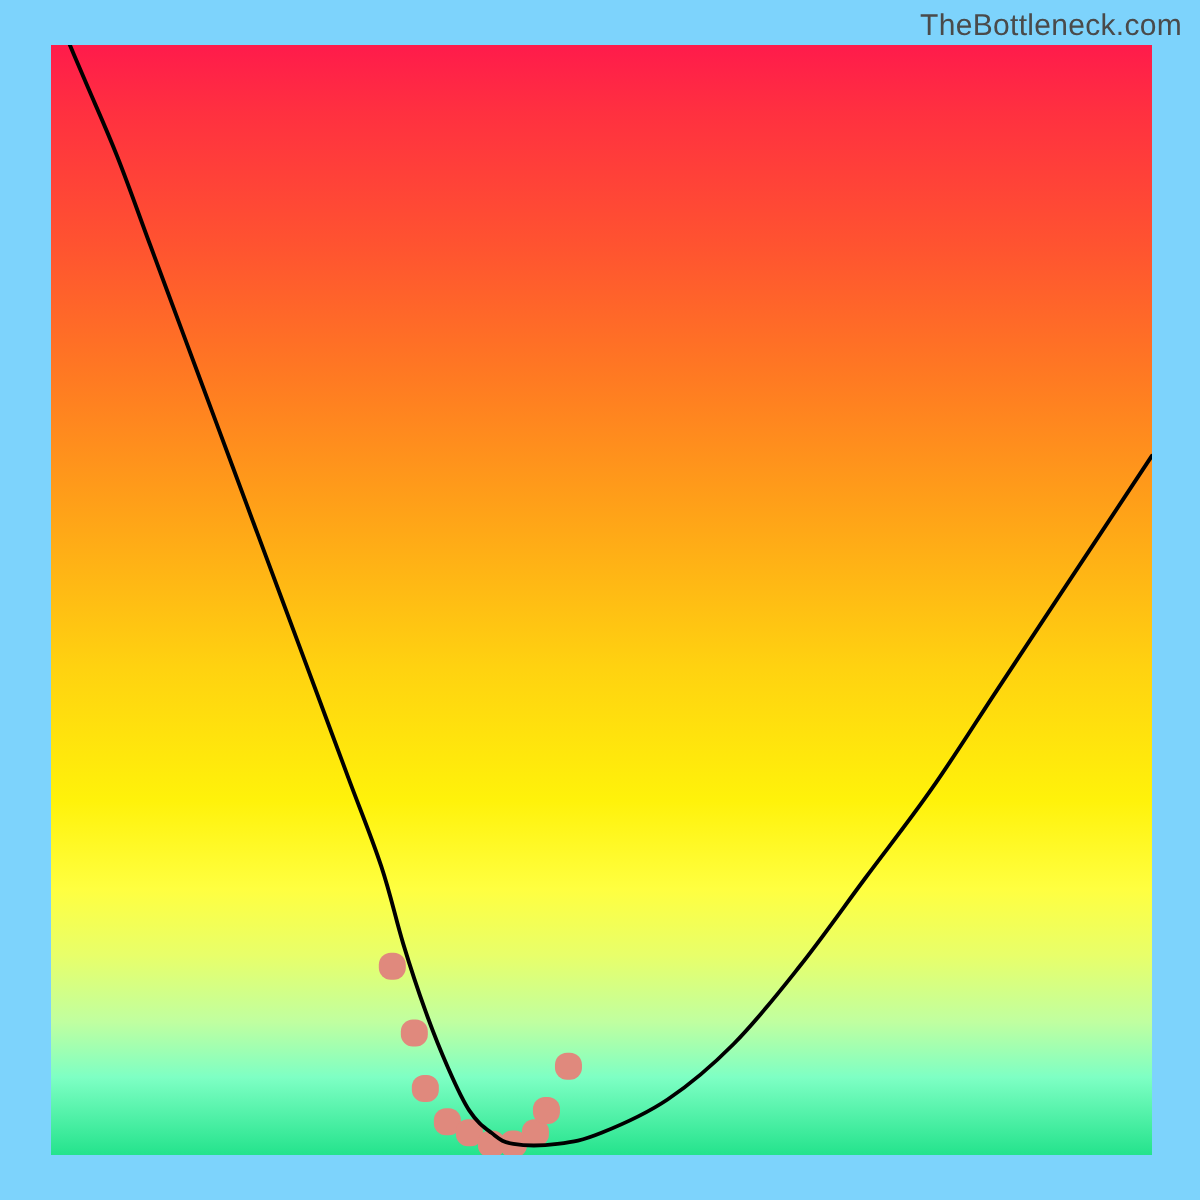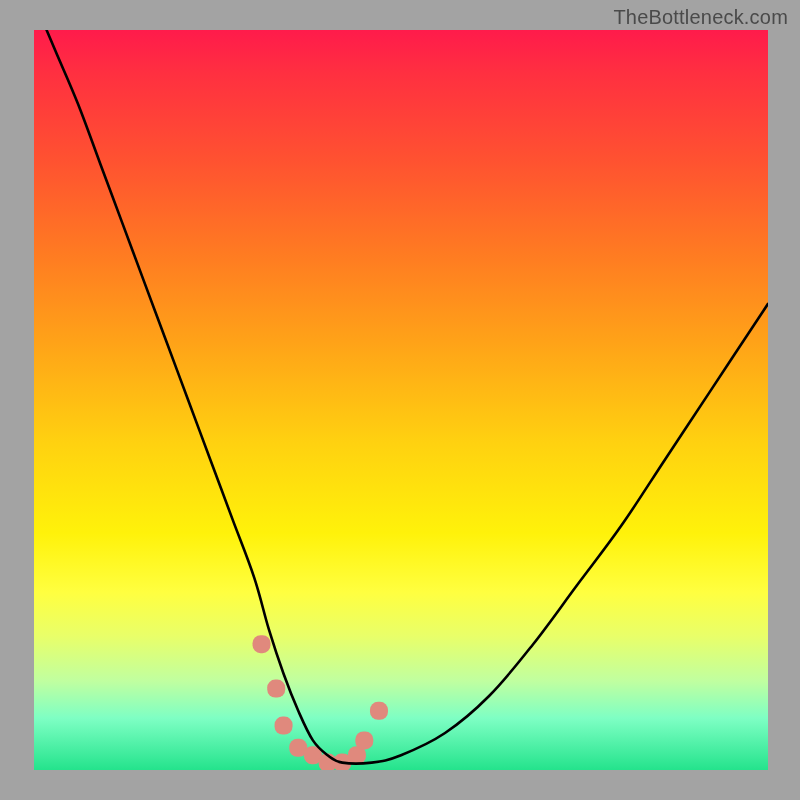--- a/index.html
+++ b/index.html
@@ -9,21 +9,21 @@
     height: 800px;
     background: #000;
     overflow: hidden;
   }
   .frame {
     position: absolute;
     left: 0;
     top: 0;
     width: 800px;
     height: 800px;
-    background: #a3a3a3;
+    background: #7dd3fc;
   }
   .plot {
     position: absolute;
     left: 34px;
     top: 30px;
     width: 734px;
     height: 740px;
     background: linear-gradient(to bottom,
       #ff1b4b 0%,
       #ff3040 6%,

